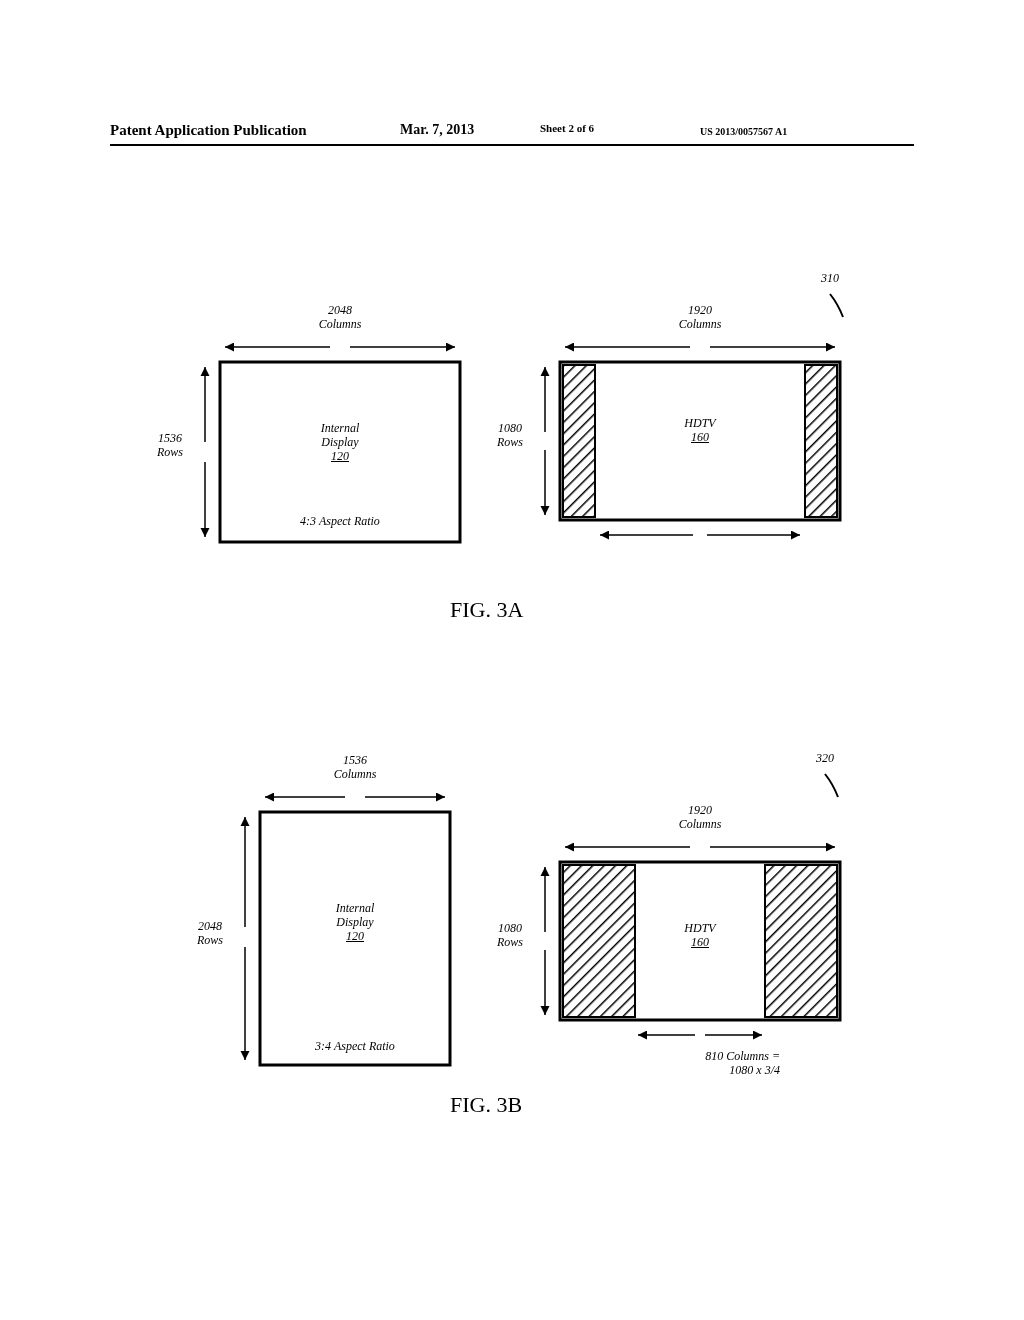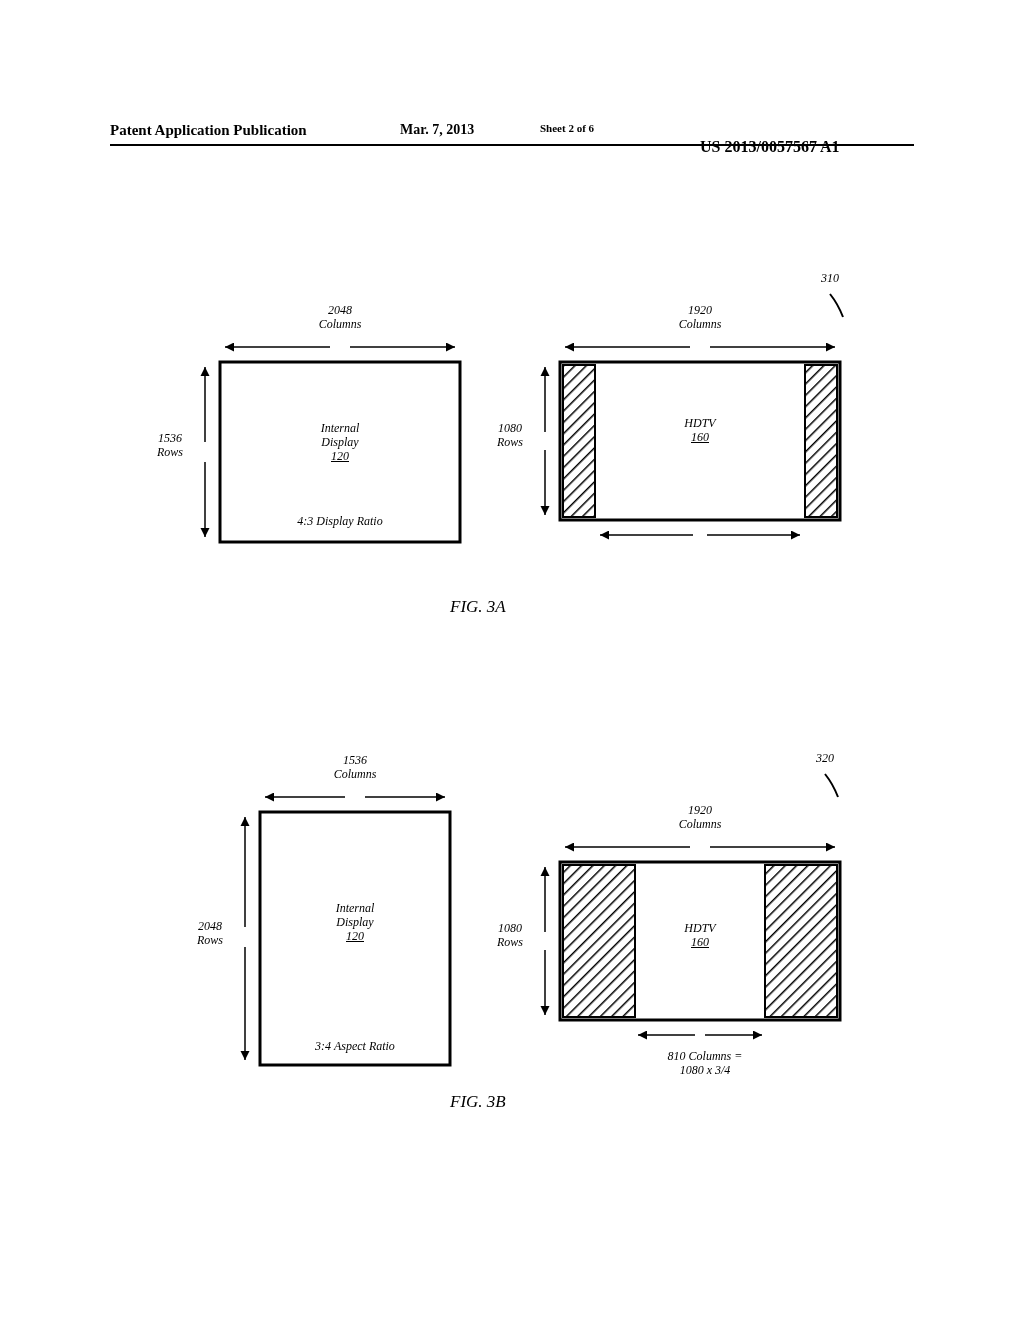--- a/index.html
+++ b/index.html
@@ -46,29 +46,28 @@
   }
   .hdr .sheet {
     position: absolute;
     top: 0;
     left: 540px;
     font-size: 11px;
     font-weight: bold;
   }
   .hdr .num {
     position: absolute;
-    top: 16px;
+    top: 4px;
     left: 700px;
-    font-size: 16px;
+    font-size: 10px;
     font-weight: bold;
   }
   .fig {
     position: absolute;
-    font-style: italic;
-    font-size: 17px;
+    font-size: 22px;
   }
   .diag {
     position: absolute;
   }
   svg {
     position: absolute;
     top: 0;
     left: 0;
   }
   .lbl {
@@ -144,21 +143,21 @@
     </div>
     <div class="lbl" style="left:140px; top:160px; width:60px;">
       <span>1536</span><br>
       <span>Rows</span>
     </div>
     <div class="lbl" style="left:280px; top:150px; width:120px;">
       <span>Internal</span><br>
       <span>Display</span><br>
       <span class="u">120</span>
     </div>
-    <div class="lbl" style="left:260px; top:243px; width:160px;">4:3 Display Ratio</div>
+    <div class="lbl" style="left:260px; top:243px; width:160px;">4:3 Aspect Ratio</div>
 
     <div class="lbl" style="left:650px; top:32px; width:100px;">
       <span>1920</span><br>
       <span>Columns</span>
     </div>
     <div class="lbl" style="left:480px; top:150px; width:60px;">
       <span>1080</span><br>
       <span>Rows</span>
     </div>
     <div class="lbl" style="left:640px; top:145px; width:120px;">
@@ -220,21 +219,21 @@
       <span>Columns</span>
     </div>
     <div class="lbl" style="left:480px; top:200px; width:60px;">
       <span>1080</span><br>
       <span>Rows</span>
     </div>
     <div class="lbl" style="left:640px; top:200px; width:120px;">
       <span>HDTV</span><br>
       <span class="u">160</span>
     </div>
-    <div class="lbl" style="left:630px; top:328px; width:150px;">
+    <div class="lbl" style="left:630px; top:328px; width:150px;text-align:right;">
       <span>810 Columns =</span><br>
       <span>1080 x 3/4</span>
     </div>
     <div class="lbl" style="left:800px; top:30px; width:50px;">320</div>
     <div class="fig" style="left:450px; top:370px;">FIG. 3B</div>
   </div>
 
 </div>
 
 </body></html>

